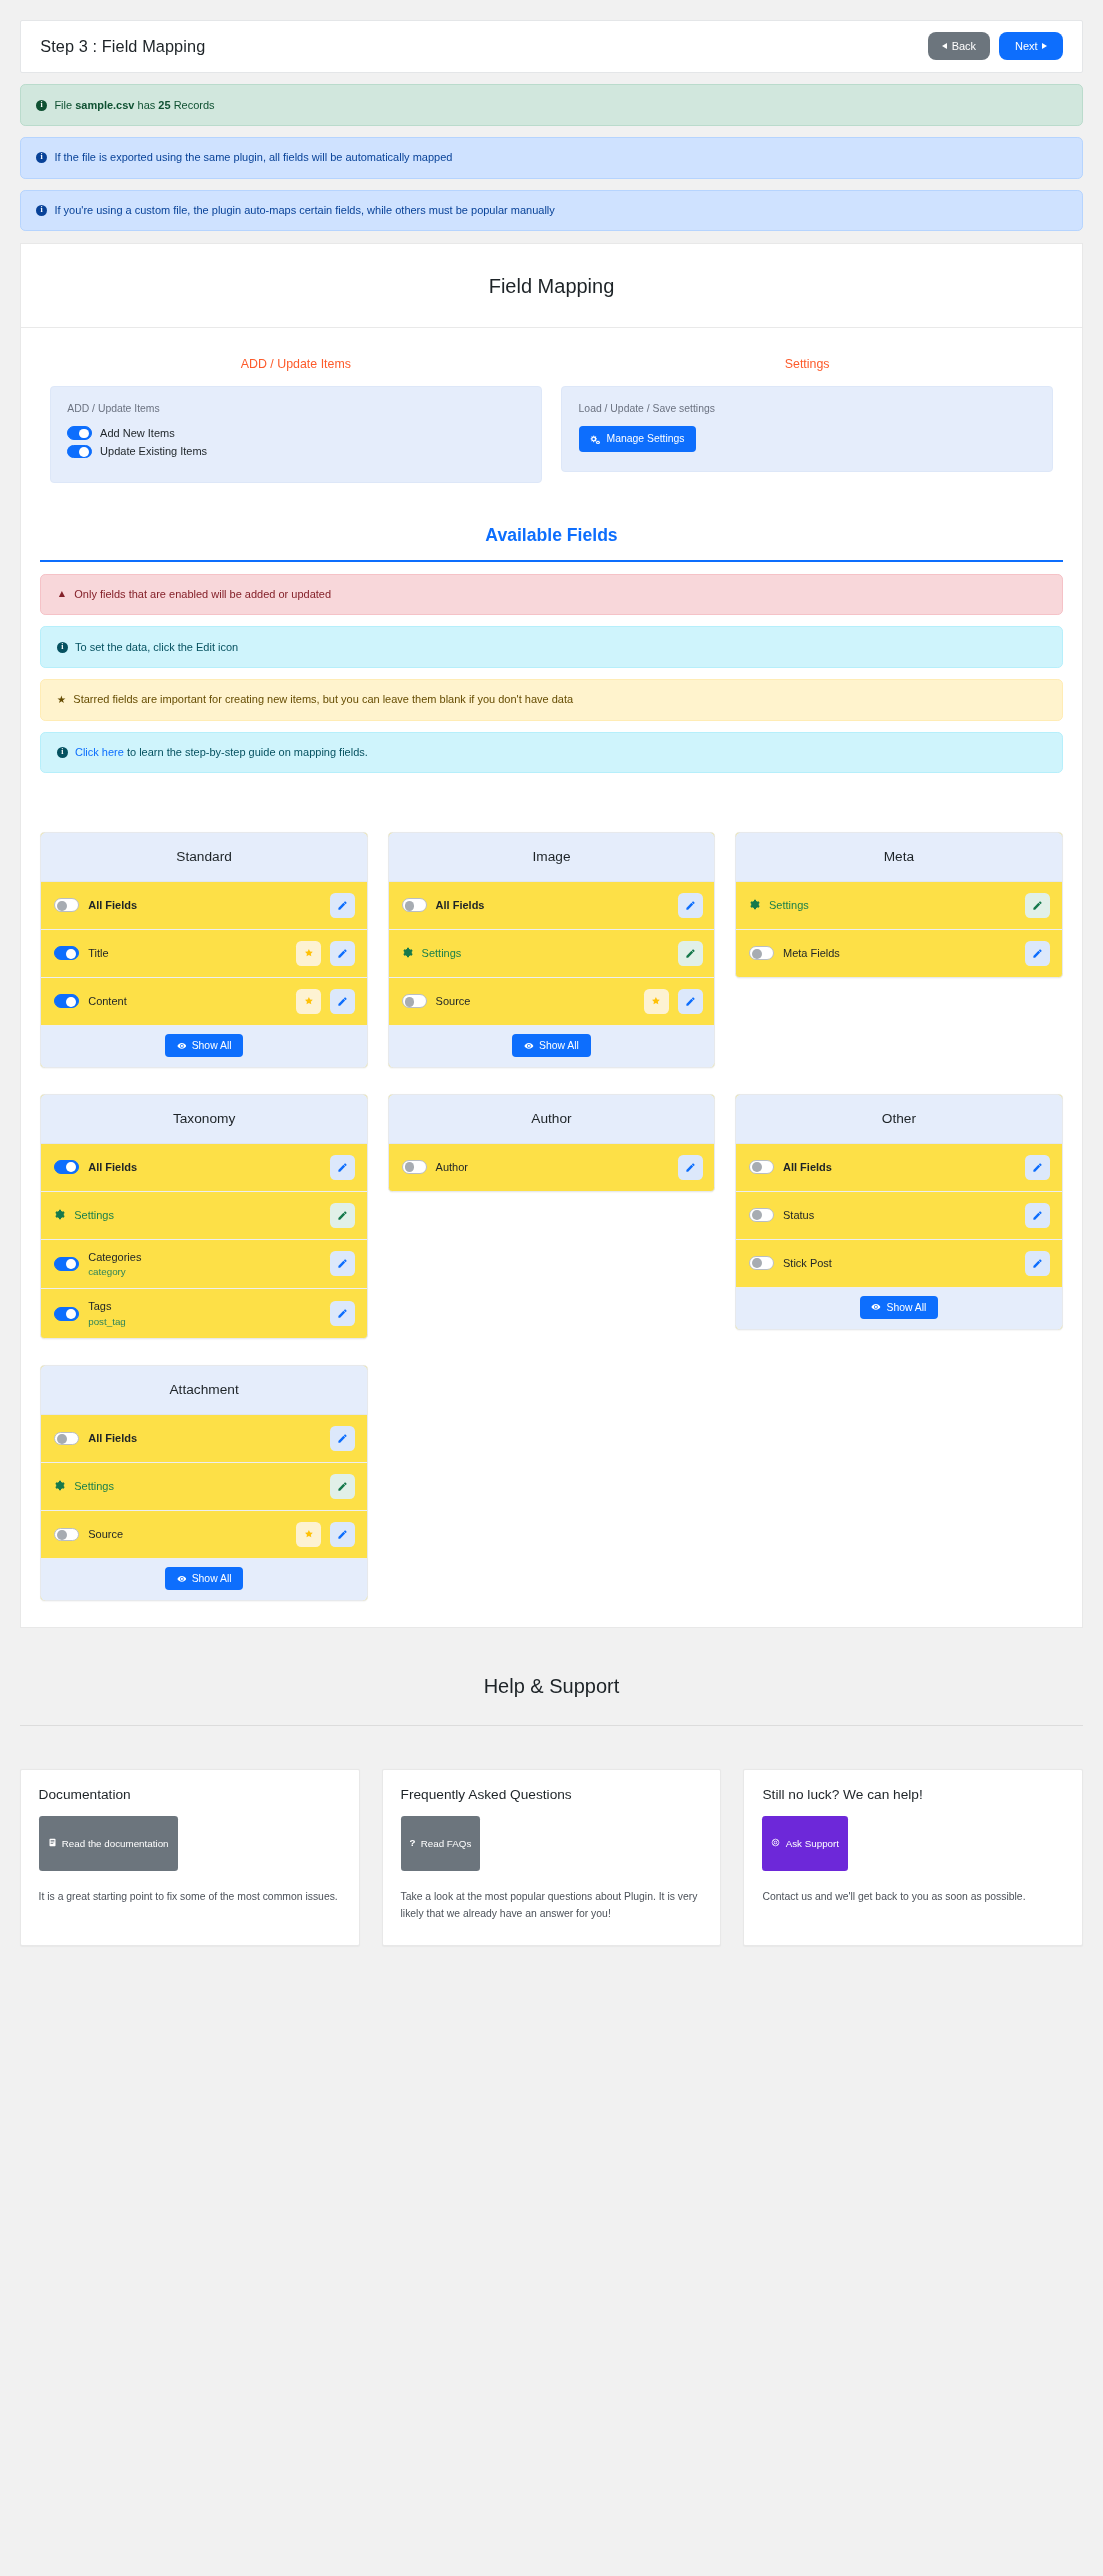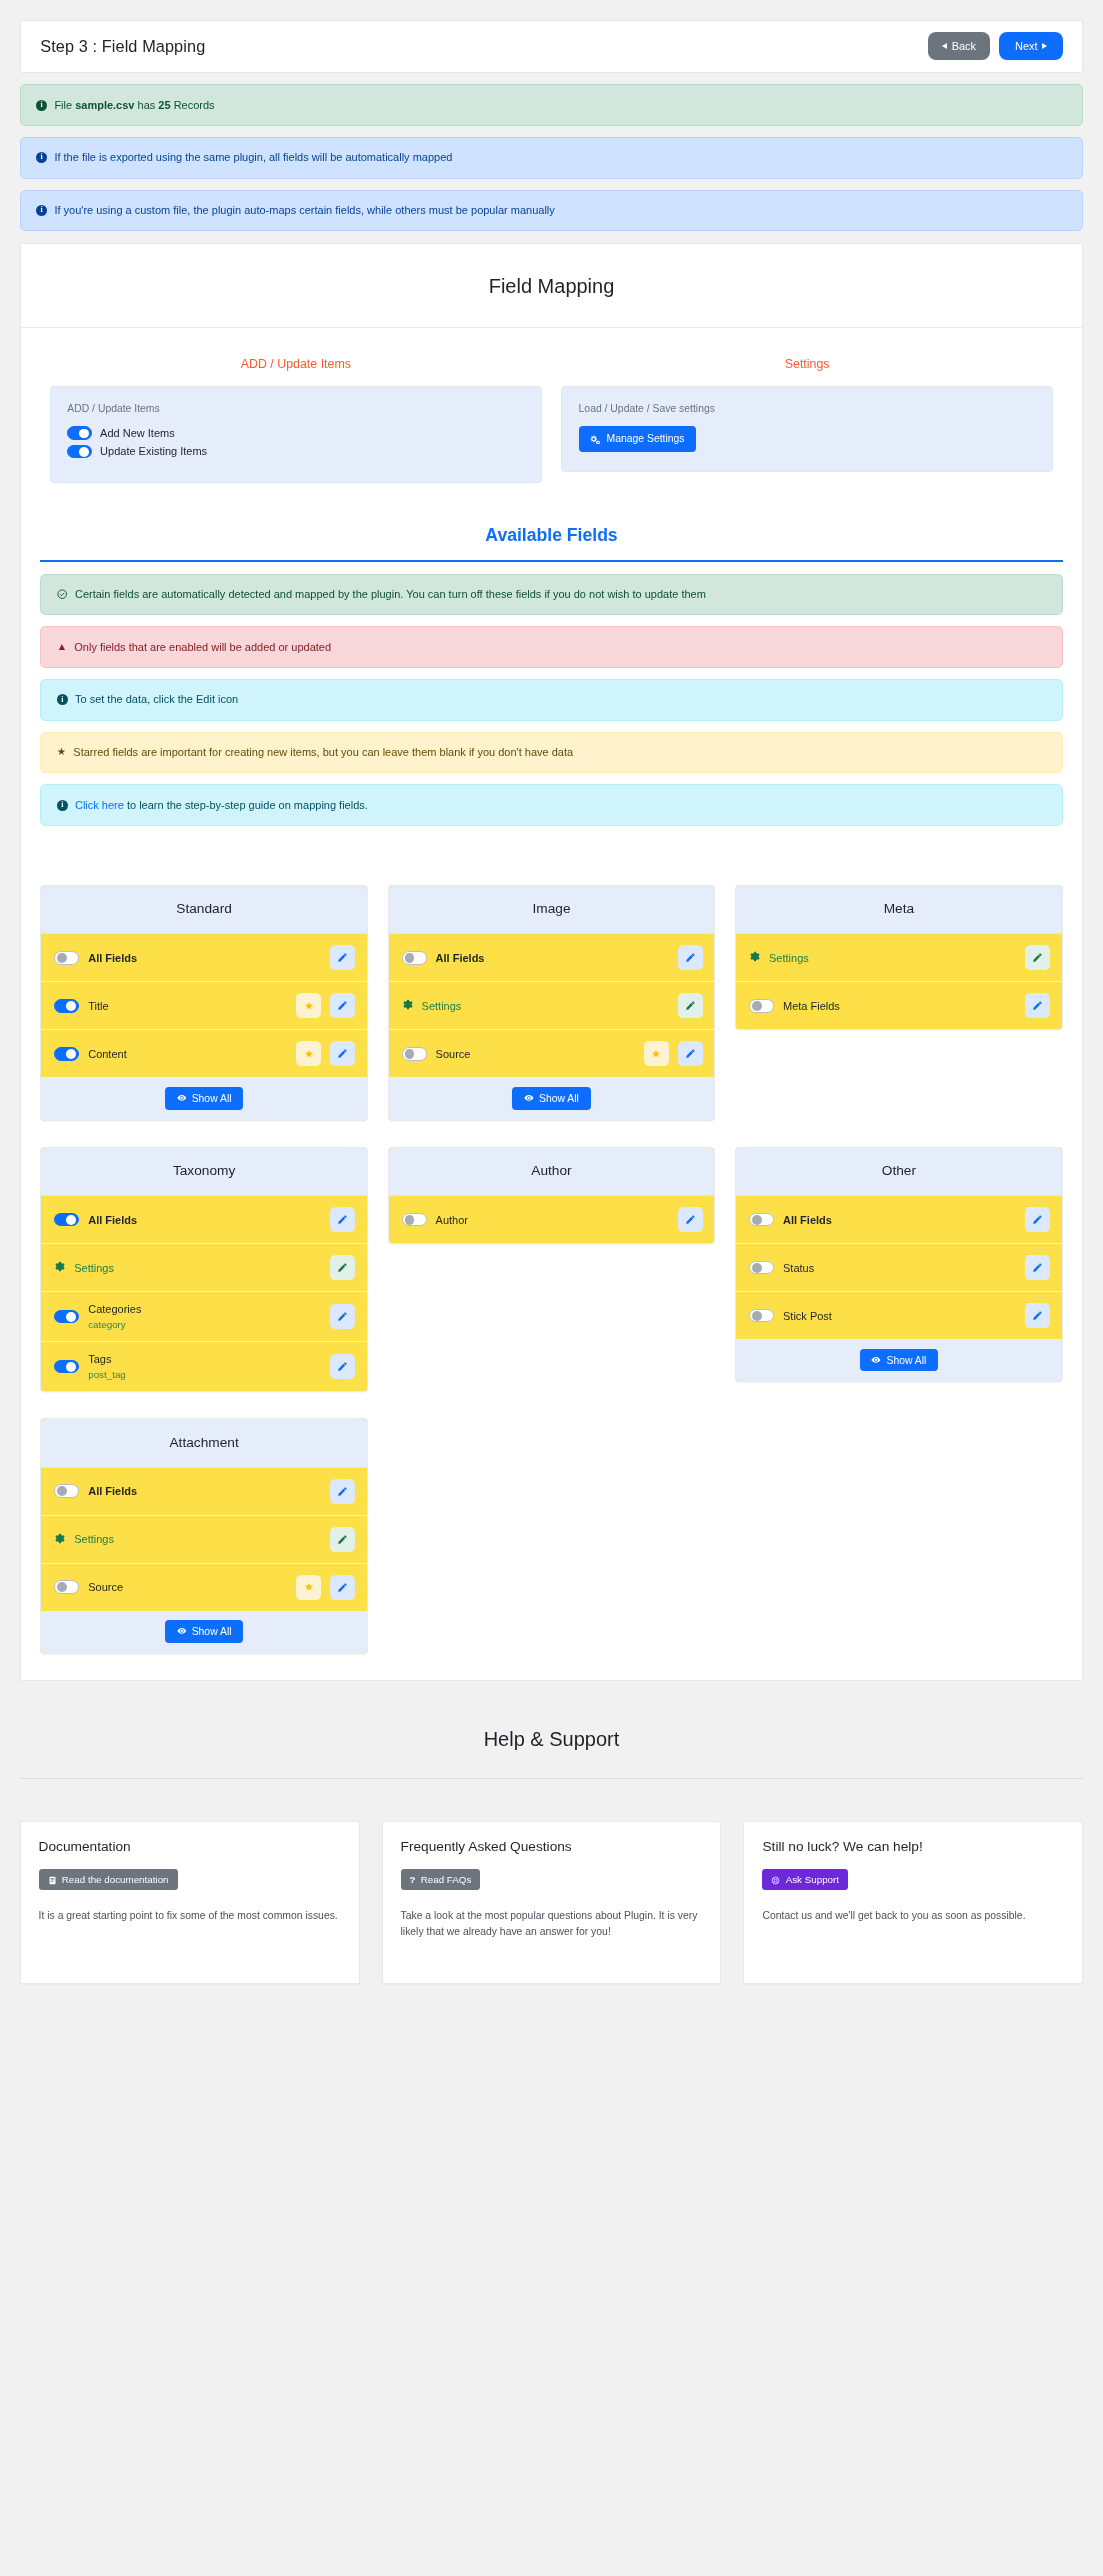--- a/index.html
+++ b/index.html
@@ -193,22 +193,22 @@
     column-gap: 22px; padding: 43px 0 26px 0;
   }
   .help-card {
     background:#fff; border:0.7px solid #e8e8e8; border-radius: 2px;
     padding: 17px 18px 22px 18px;
     box-shadow: 0 0.7px 1.3px rgba(0,0,0,.04);
     min-height: 163px;
   }
   .help-card h3 { font-size: 13.7px; font-weight: 400; margin-bottom: 14.3px; color:#1d2327; }
   .help-btn {
-    display:inline-flex; align-items:flex-end; gap:5.2px;
-    border:none; border-radius:3.3px; padding: 5px 9px;
+    display:inline-flex; align-items:flex-start; gap:5.2px;
+    border:none; border-radius:3.3px; padding: 22px 9px;
     font-size: 9.8px; color:#fff; cursor:pointer;
     font-family: "Liberation Sans", sans-serif;
   }
   .help-btn.grey { background:#6c757d; }
   .help-btn.blue { background:#6d28d9; }
   .help-card p { margin-top: 18px; font-size: 10.4px; line-height: 1.62; color:#4b5159; }
 
   .svg-i { display:block; }
 </style>
 </head>
@@ -285,29 +285,20 @@
         </div>
       </div>
     </div>
 
     <div class="af-wrap">
       <div class="af-title">Available Fields</div>
       <div class="af-rule"></div>
 
       <div class="notices">
 
-        <div class="notice green">
-          <span class="ico-check">
-              <svg width="10.4" height="10.4" viewBox="0 0 16 16" fill="none" stroke="#0f5132" stroke-width="1.4">
-                <circle cx="8" cy="8" r="6.6"></circle>
-                <path d="M5 8.2l2.1 2.1L11 6.2"></path>
-              </svg>
-            </span>
-          <span>Certain fields are automatically detected and mapped by the plugin. You can turn off these fields if you do not wish to update them</span>
-        </div>
 
         <div class="notice red">
           <span class="ico-warn">▲</span>
           <span>Only fields that are enabled will be added or updated</span>
         </div>
 
         <div class="notice cyan">
           <span class="ico-circle cyan-i">i</span>
           <span>To set the data, click the Edit icon</span>
         </div>

